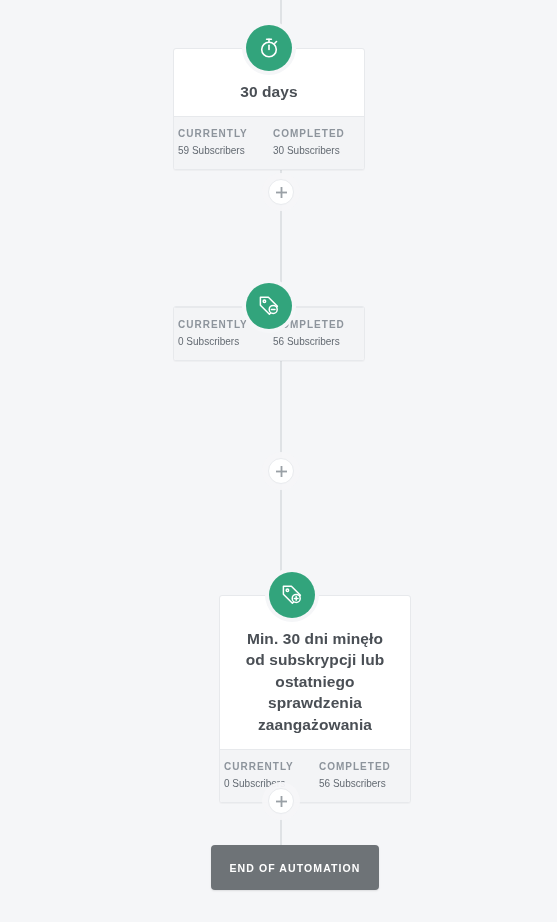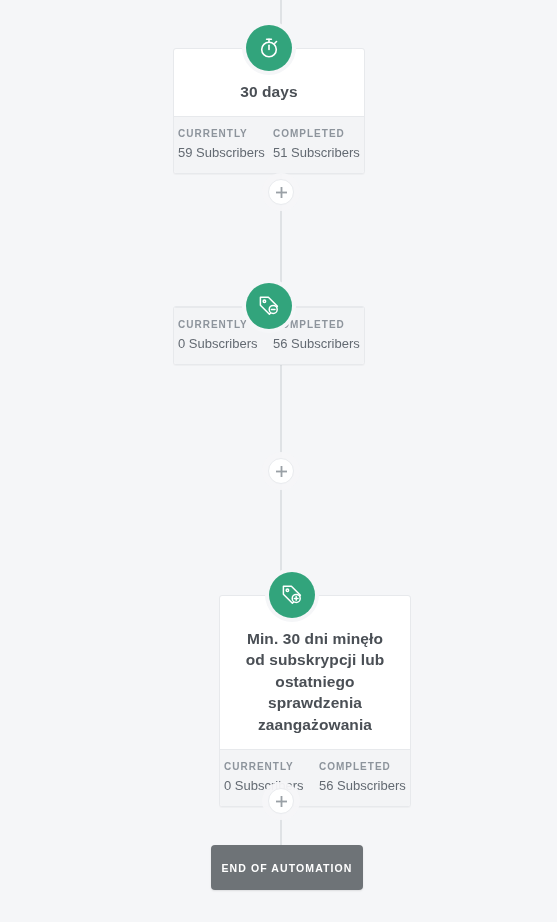--- a/index.html
+++ b/index.html
@@ -87,21 +87,21 @@
   }
   .stat-label {
     font-size: 10px;
     font-weight: bold;
     letter-spacing: 1.0px;
     color: #8d949c;
     text-transform: uppercase;
     margin-bottom: 6px;
   }
   .stat-value {
-    font-size: 13px;
+    font-size: 10px;
     color: #636a72;
   }
 
   
   .plus-btn {
     position: absolute;
     left: 281px;
     transform: translateX(-50%);
     width: 24px;
     height: 24px;
@@ -115,21 +115,21 @@
     box-shadow: 0 0 0 6px rgba(245,246,248,0.95), 0 1px 2px rgba(0,0,0,0.06);
     cursor: pointer;
   }
   .plus-btn svg { display: block; }
 
   
   #end-btn {
     position: absolute;
     left: 211px;
     top: 845px;
-    width: 152px;
+    width: 168px;
     height: 45px;
     background: #6e7377;
     border-radius: 4px;
     display: flex;
     align-items: center;
     justify-content: center;
     z-index: 2;
     cursor: pointer;
     box-shadow: 0 1px 2px rgba(0,0,0,0.10);
   }
@@ -160,21 +160,21 @@
     </div>
     <div class="card">
       <div class="card-title">30 days</div>
       <div class="card-stats">
         <div class="stat">
           <div class="stat-label">CURRENTLY</div>
           <div class="stat-value">59 Subscribers</div>
         </div>
         <div class="stat">
           <div class="stat-label">COMPLETED</div>
-          <div class="stat-value">51 Subscribers</div>
+          <div class="stat-value">30 Subscribers</div>
         </div>
       </div>
     </div>
   </div>
 
   <div class="plus-btn" style="top:179px;">
     <svg width="11" height="11" viewBox="0 0 11 11">
       <rect x="4.6" y="0" width="1.8" height="11" fill="#9aa0a6"></rect>
       <rect x="0" y="4.6" width="11" height="1.8" fill="#9aa0a6"></rect>
     </svg>

